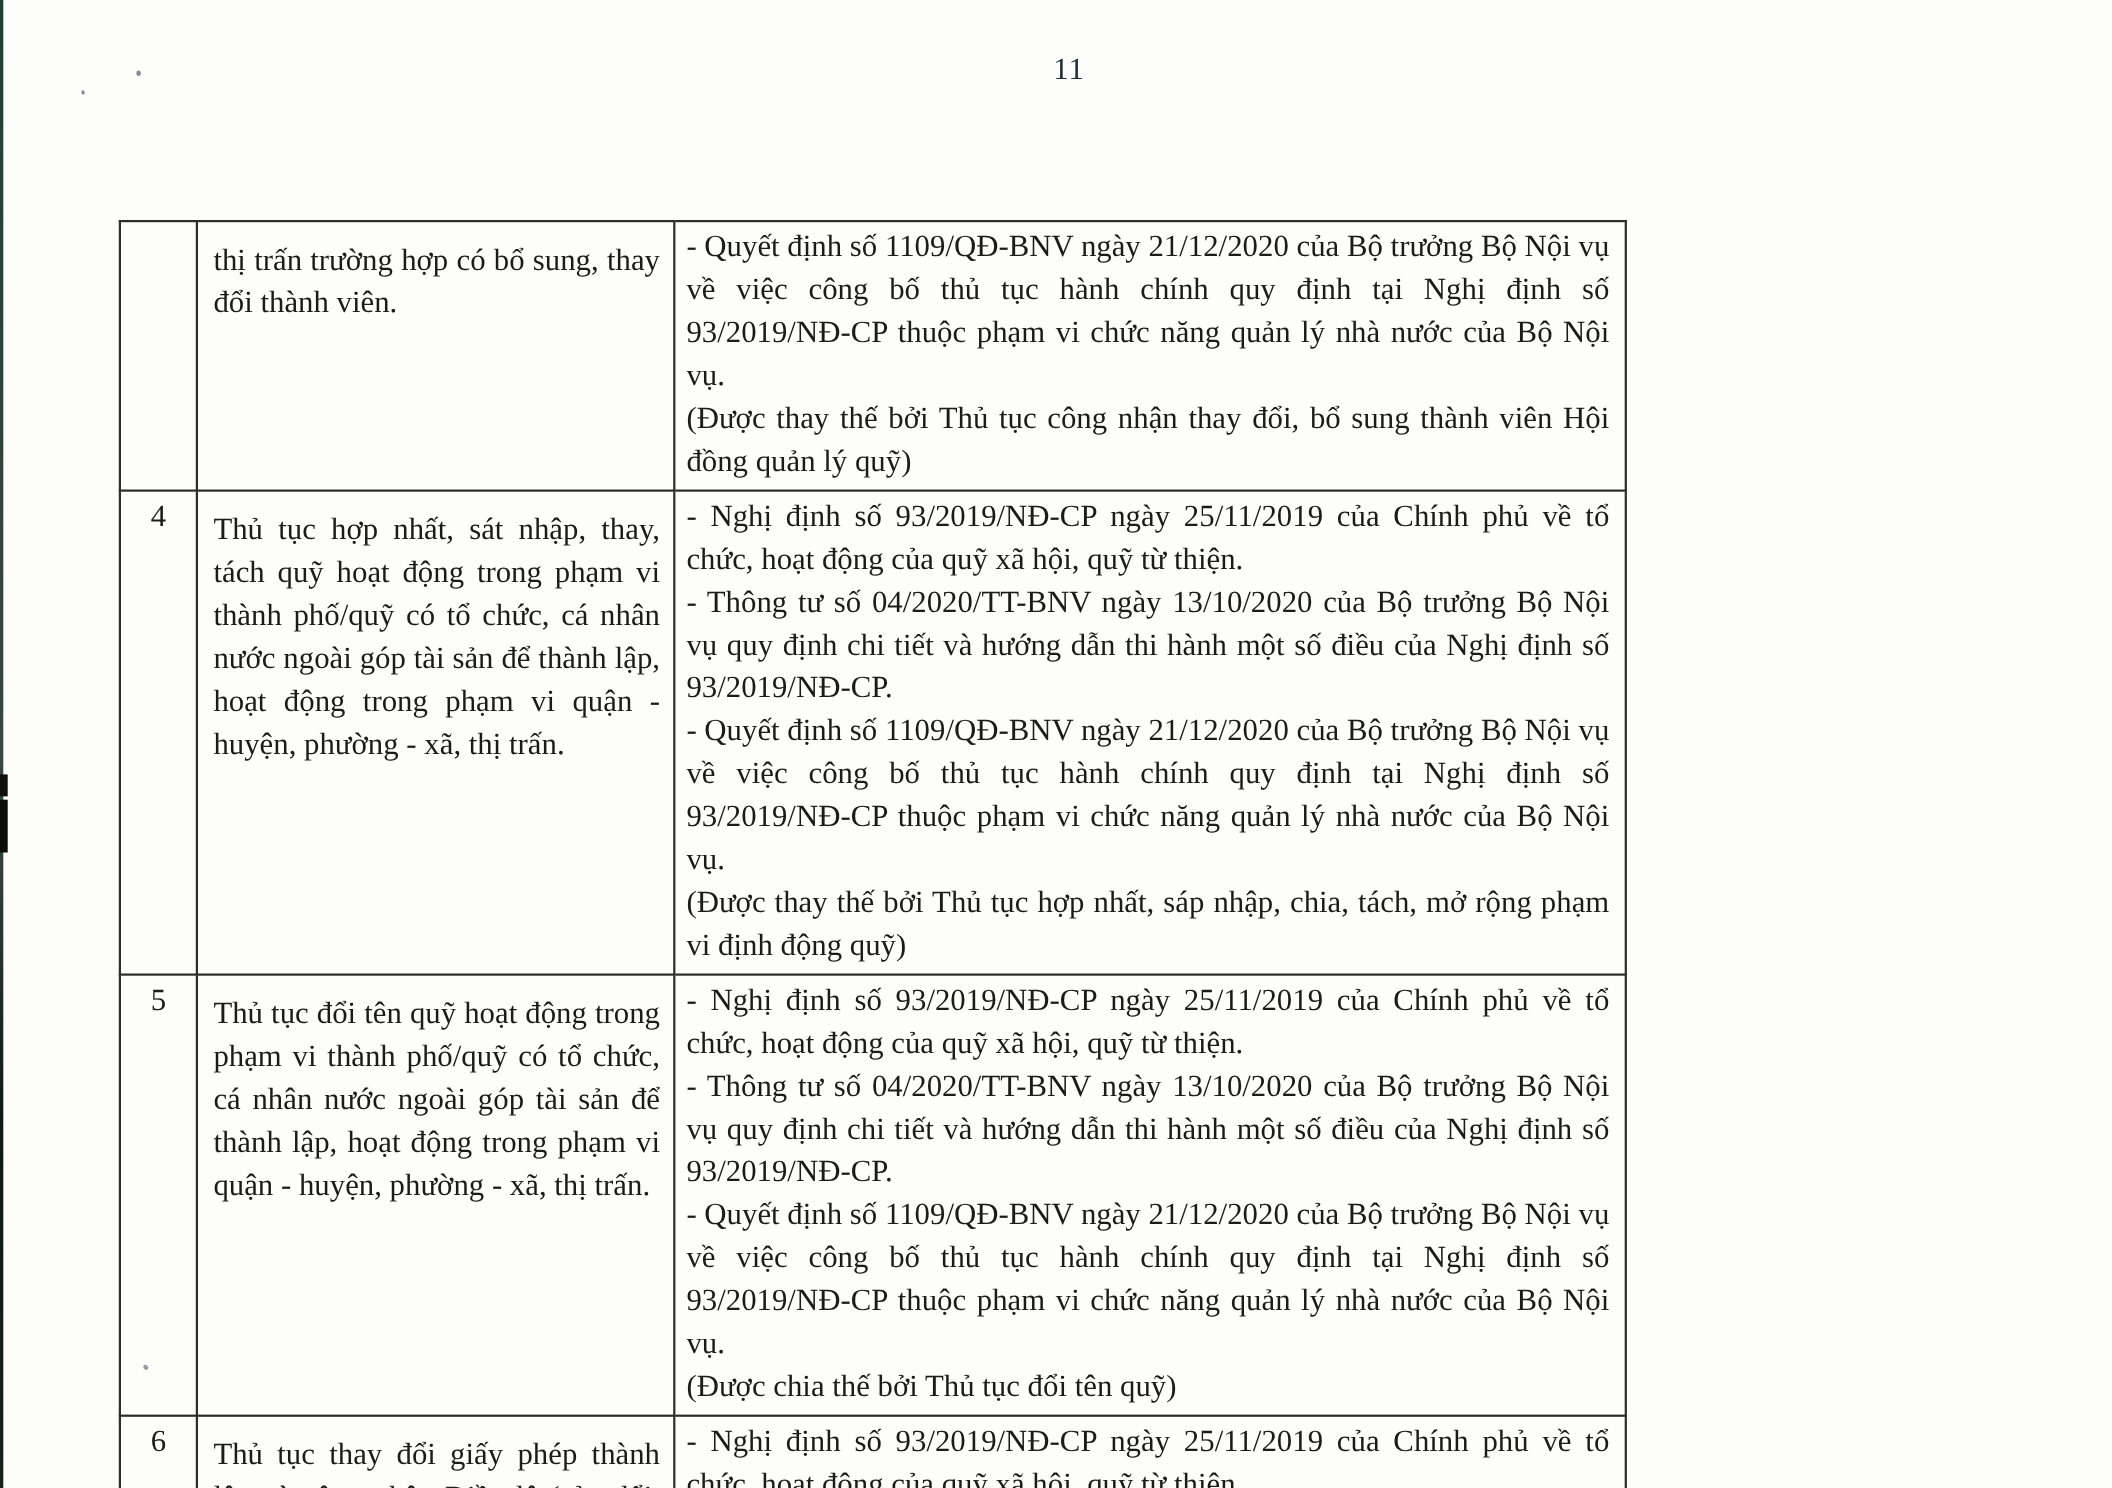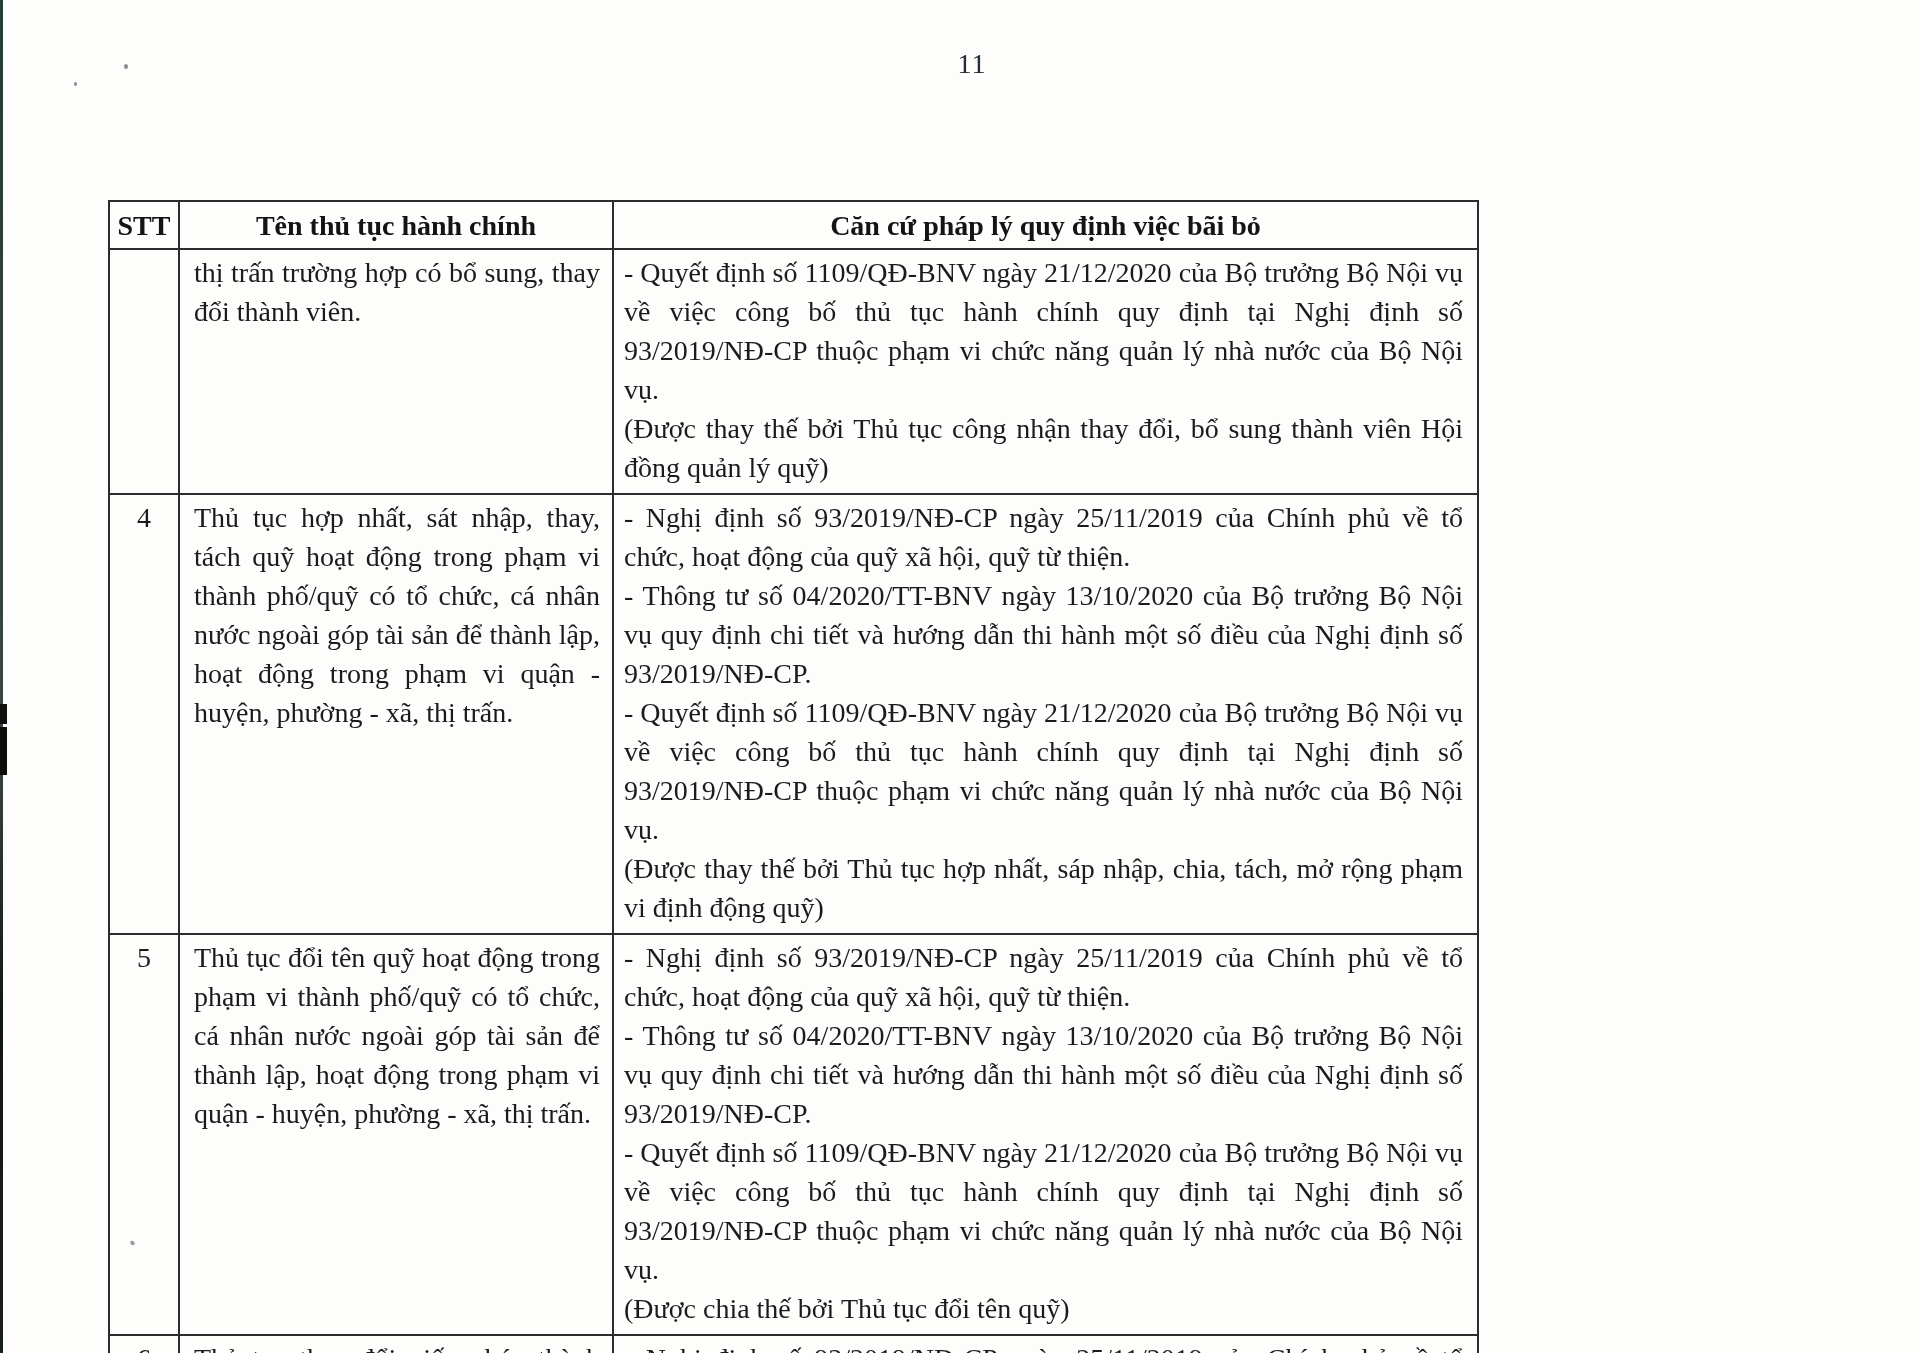--- a/index.html
+++ b/index.html
@@ -36,21 +36,21 @@
   }
   col.c-stt{width:70px;}
   col.c-name{width:434px;}
   col.c-legal{width:865px;}
   .doc-table th{
     font-weight:bold;text-align:center;vertical-align:middle;
     height:46px;padding:0 4px;color:#141414;
   }
   td.stt-cell{text-align:center;padding-top:3px;}
   td.name-cell{
-    text-align:justify;padding:3px 12px 6px 14px;
+    text-align:justify;padding:15px 12px 6px 14px;
   }
   td.legal-cell{
     text-align:justify;padding:3px 14px 6px 10px;margin-top:16px;
   }
   td.legal-cell p{margin:0;}
   tr.r-0 td{height:191px;}
   tr.r-1 td{height:348px;}
   tr.r-2 td{height:309px;}
   tr.r-3 td{height:109px;}
 </style>
@@ -66,25 +66,20 @@
 <div class="speck speck-b"></div>
 <div class="speck speck-c"></div>
 
 <table class="doc-table">
   <colgroup>
     <col class="c-stt">
       <col class="c-name">
       <col class="c-legal">
   </colgroup>
   <tbody>
-      <tr>
-    <th>STT</th>
-    <th>Tên thủ tục hành chính</th>
-    <th>Căn cứ pháp lý quy định việc bãi bỏ</th>
-  </tr>
 
   <tr class="r-0">
     <td class="stt-cell"></td>
     <td class="name-cell">thị trấn trường hợp có bổ sung, thay đổi thành viên.</td>
     <td class="legal-cell">
       <p>- Quyết định số 1109/QĐ-BNV ngày 21/12/2020 của Bộ trưởng Bộ Nội vụ về việc công bố thủ tục hành chính quy định tại Nghị định số 93/2019/NĐ-CP thuộc phạm vi chức năng quản lý nhà nước của Bộ Nội vụ.</p>
       <p>(Được thay thế bởi Thủ tục công nhận thay đổi, bổ sung thành viên Hội đồng quản lý quỹ)</p>
     </td>
   </tr>
 

